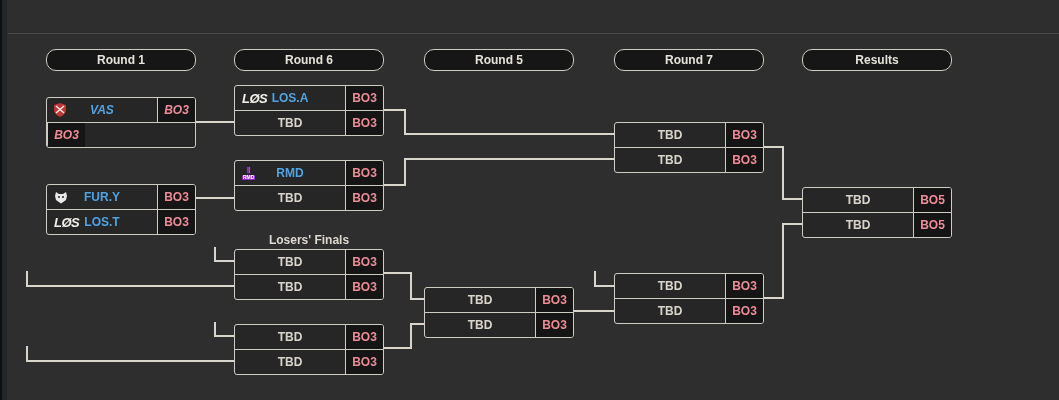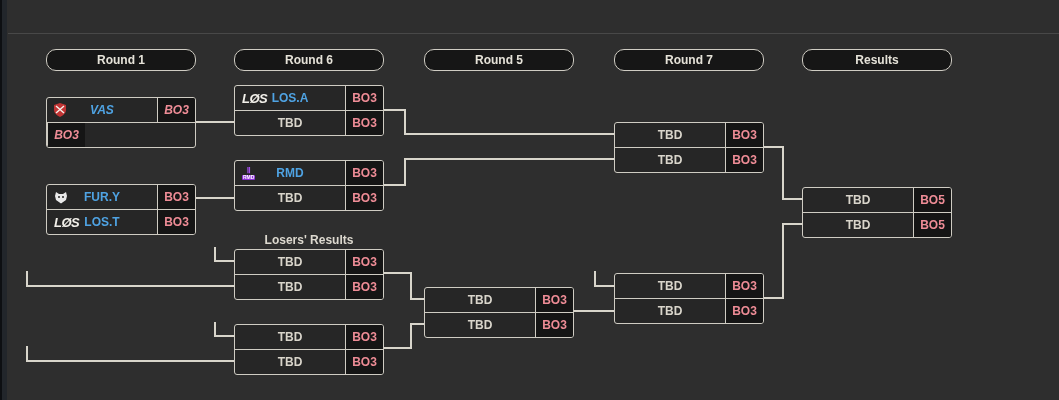--- a/index.html
+++ b/index.html
@@ -70,21 +70,21 @@
       <div class="seg" style="left: 26px; top: 360px; width: 208px; height: 2px;"></div>
       <div class="seg" style="left: 384px; top: 272px; width: 28px; height: 2px;"></div>
       <div class="seg" style="left: 410px; top: 272px; width: 2px; height: 28px;"></div>
       <div class="seg" style="left: 410px; top: 298px; width: 14px; height: 2px;"></div>
       <div class="seg" style="left: 384px; top: 347px; width: 28px; height: 2px;"></div>
       <div class="seg" style="left: 410px; top: 323px; width: 2px; height: 26px;"></div>
       <div class="seg" style="left: 410px; top: 323px; width: 14px; height: 2px;"></div>
       <div class="seg" style="left: 574px; top: 310px; width: 40px; height: 2px;"></div>
       <div class="seg" style="left: 594px; top: 271px; width: 2px; height: 16px;"></div>
       <div class="seg" style="left: 594px; top: 285px; width: 20px; height: 2px;"></div>
-      <div class="lb-label" style="left: 234px; top: 233px;">Losers' Results</div>
+      <div class="lb-label" style="left: 234px; top: 233px;">Losers' Finals</div>
       <div class="match" style="left: 46px; top: 97px; font-style: italic;">
         <div class="slot">
           <div class="slot-name named">VAS<span class="logo">
               <svg width="12" height="14" viewBox="0 0 12 14">
       <path d="M6 0 L12 2 V7 Q12 11 6 14 Q0 11 0 7 V2 Z" fill="#c03434"></path>
       <path d="M2 3 L10 10 M10 3 L2 10" stroke="#f4f0ea" stroke-width="1.4" fill="none"></path>
               </svg>
             </span></div>
           <div class="slot-format">BO3</div>
         </div>

